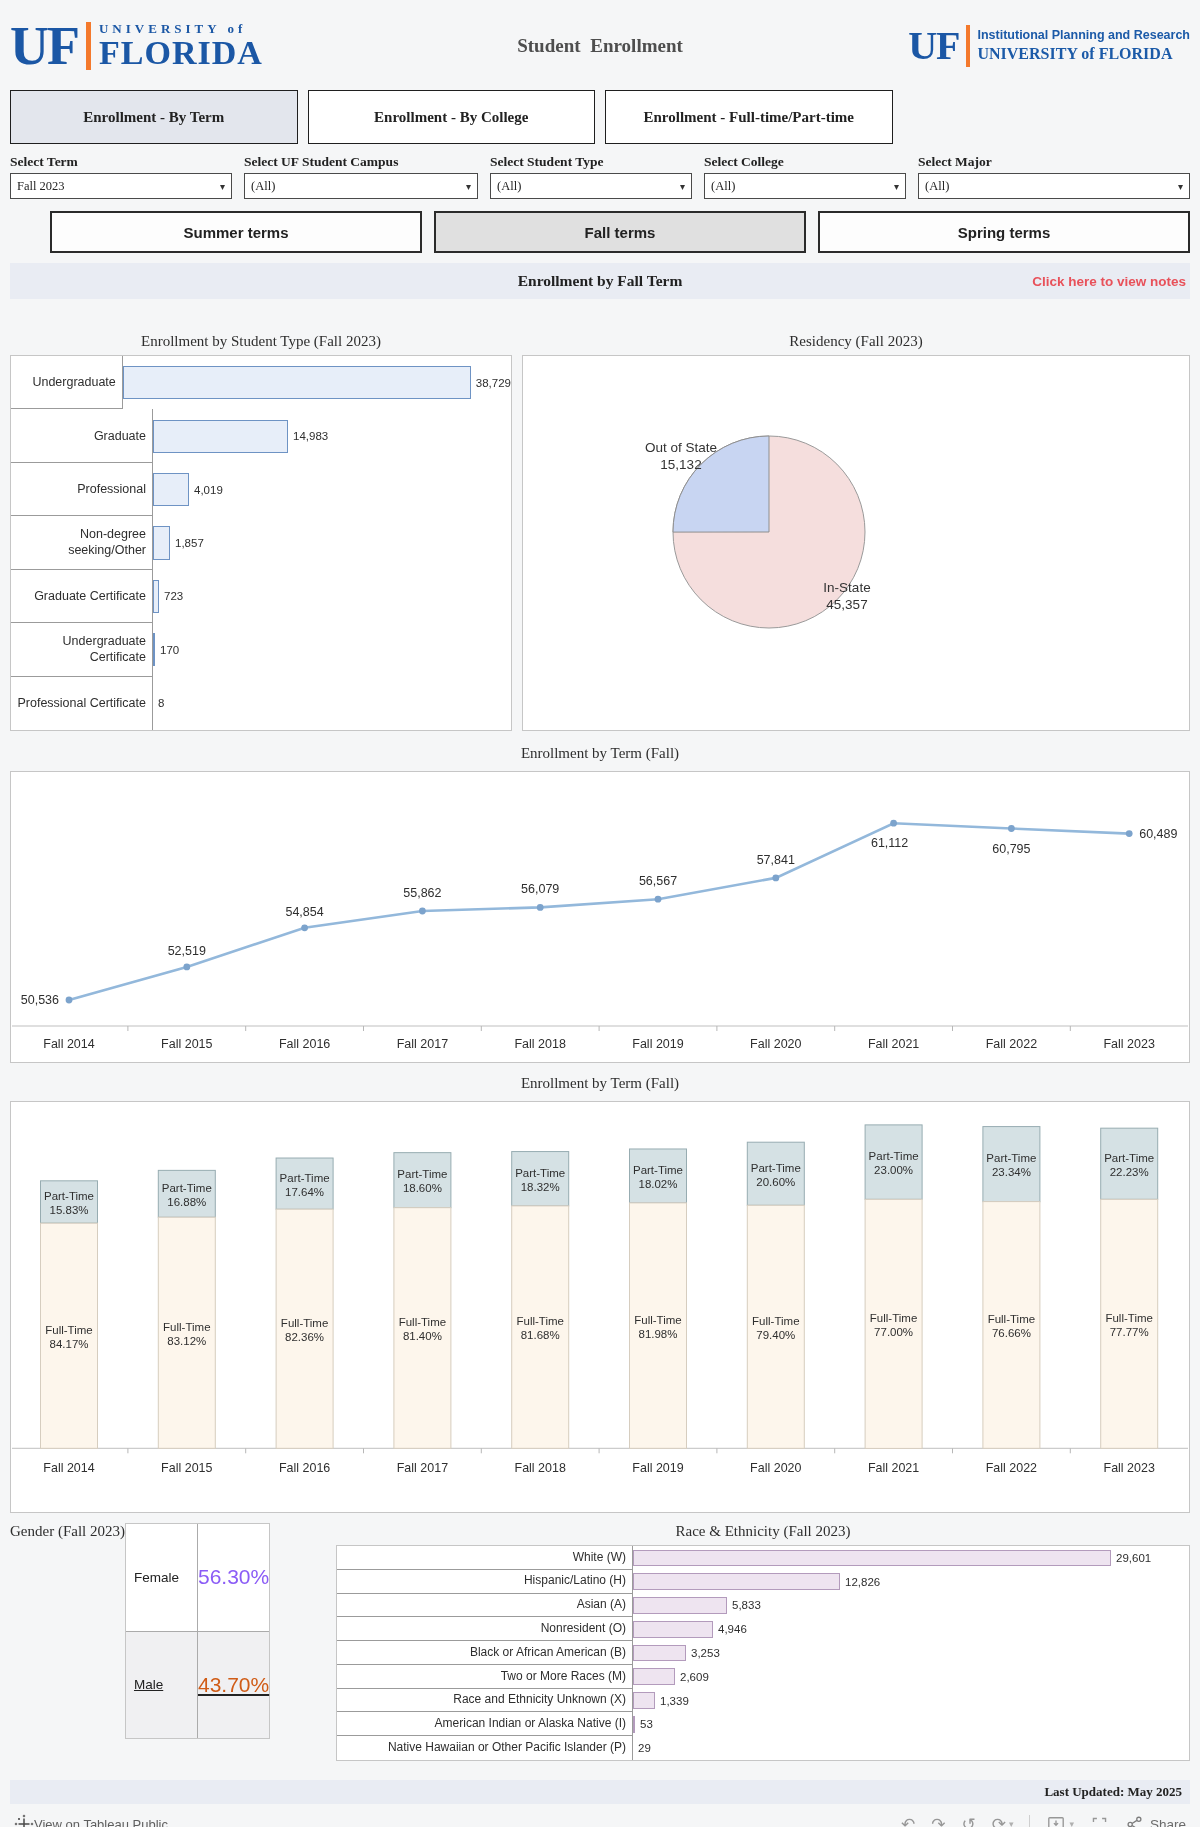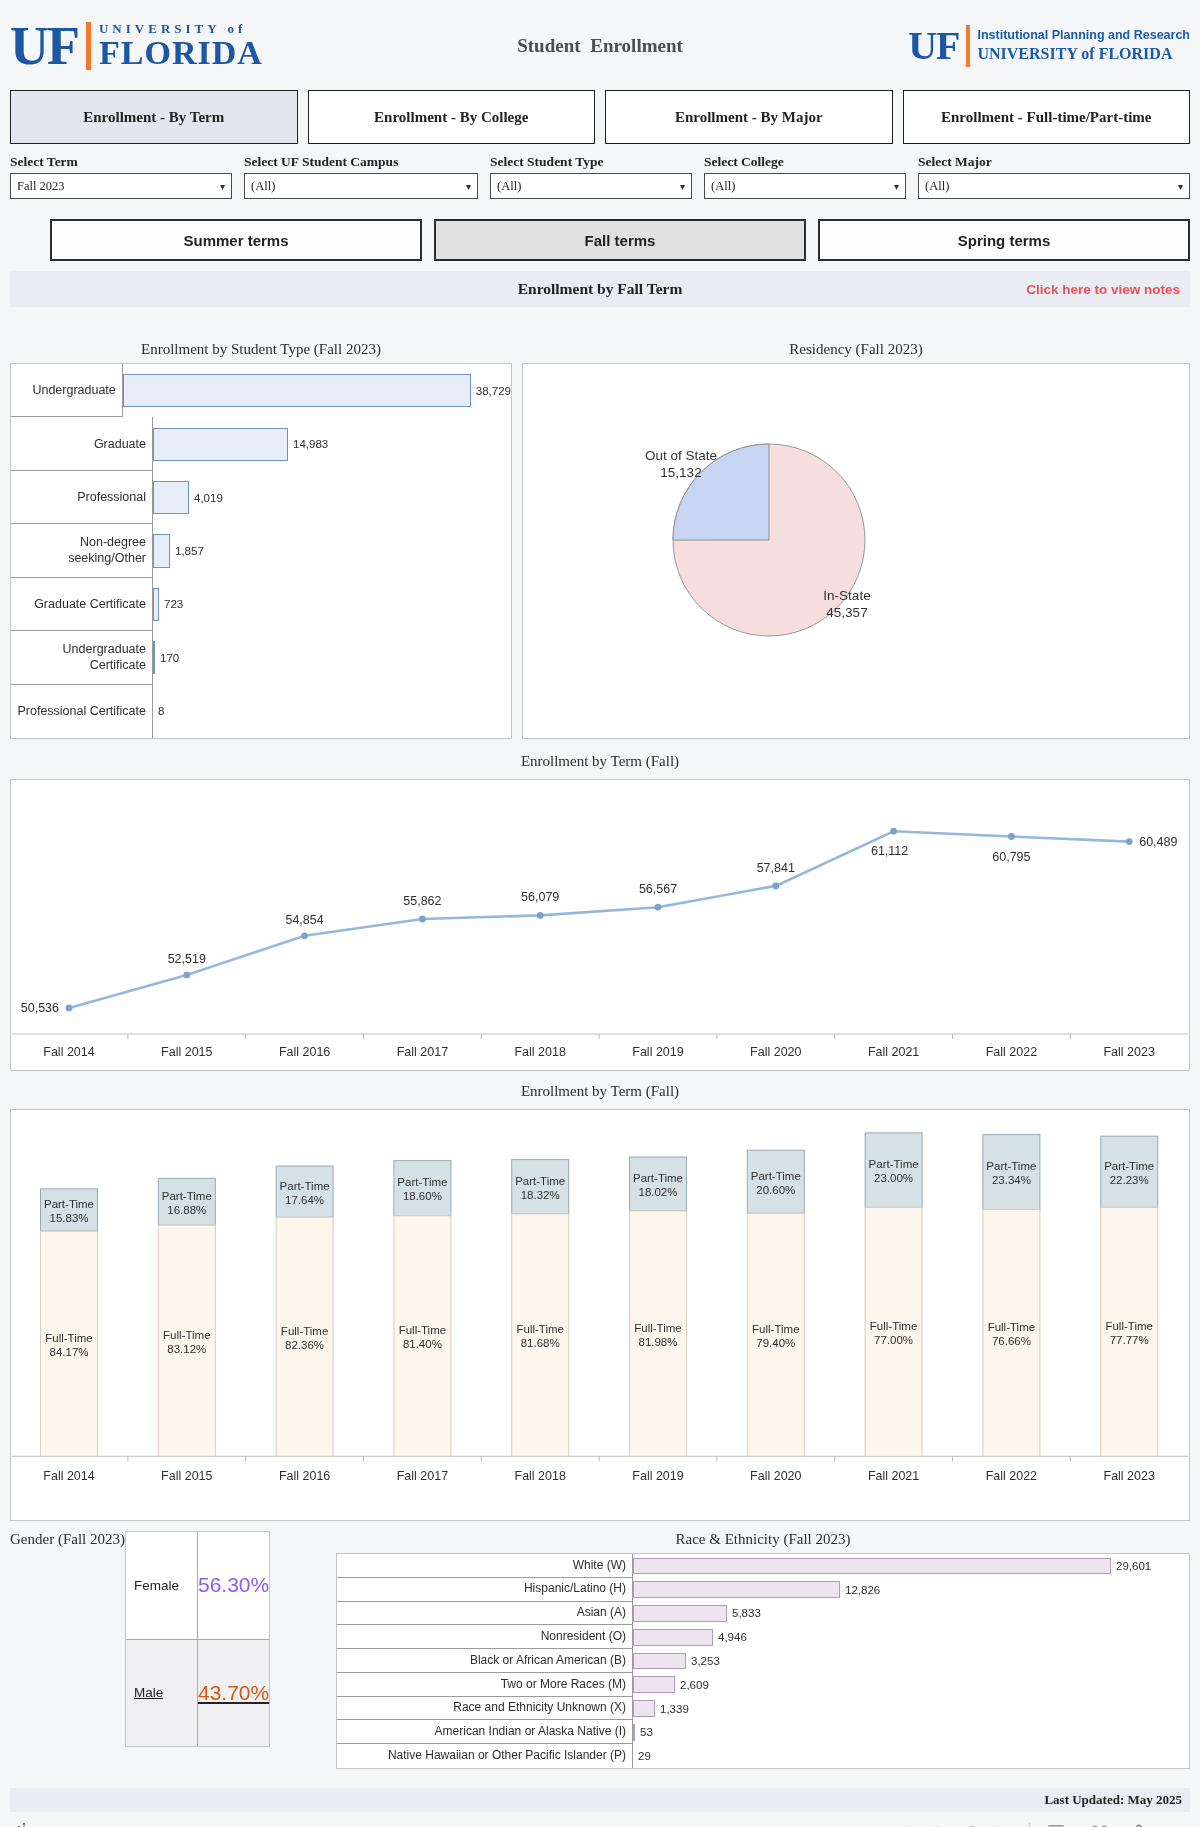--- a/index.html
+++ b/index.html
@@ -40,31 +40,31 @@
   .filters { display:grid; grid-template-columns:222px 234px 202px 202px 1fr;
              gap:12px; margin-top:10px; }
   .flabel { font-family:"Liberation Serif",serif; font-weight:bold; font-size:13.5px;
             margin-bottom:3px; }
   .select { height:26px; border:1px solid #4a4a4a; background:#fff; display:flex;
             align-items:center; justify-content:space-between; padding:0 6px;
             font-family:"Liberation Serif",serif; font-size:12.5px; cursor:pointer; }
   .caret { font-size:10px; color:#333; }
 
   
-  .termbtns { display:grid; grid-template-columns:repeat(3,1fr); gap:12px; margin-top:20px;padding-left:40px; }
+  .termbtns { display:grid; grid-template-columns:repeat(3,1fr); gap:12px; margin-top:12px;padding-left:40px; }
   .tbtn { height:42px; border:2px solid #2b2b2b; background:#fdfdfd; display:flex;
           align-items:center; justify-content:center; font-weight:bold; font-size:15px;
           cursor:pointer; }
   .tbtn.selected { background:#e0e0e0; }
 
   
   .band { position:relative; height:36px; background:#e9ecf3; margin-top:10px;
           display:flex; align-items:center; justify-content:center; }
   .band-title { font-family:"Liberation Serif",serif; font-weight:bold; font-size:15.5px; }
-  .notes { position:absolute; right:10px; color:#e8515a; font-weight:bold;
+  .notes { position:absolute; right:4px; color:#e8515a; font-weight:bold;
            font-size:13.5px; cursor:pointer; }
   .band2 { height:24px; background:#e9ecf3; margin-top:19px; display:flex;
            align-items:center; justify-content:flex-end; padding-right:8px;
            font-family:"Liberation Serif",serif; font-weight:bold; font-size:13px; }
 
   
   .ctitle { height:22px; text-align:center; font-family:"Liberation Serif",serif;
             font-size:15px; color:#2e2e2e; }
   .panel { background:#fff; border:1px solid #c6c6c6; }
   .rowA { display:flex; gap:10px; margin-top:34px; }
@@ -133,23 +133,20 @@
       </span>
     </div>
   </div>
 
   <div class="tabs">
     <div class="tab selected">
         <span>Enrollment - By Term</span>
       </div>
     <div class="tab">
         <span>Enrollment - By College</span>
-      </div>
-    <div class="tab">
-        <span>Enrollment - By Major</span>
       </div>
     <div class="tab">
         <span>Enrollment - Full-time/Part-time</span>
       </div>
   </div>
 
   <div class="filters">
     <div>
       <div class="flabel">Select Term</div>
       <div class="select">

